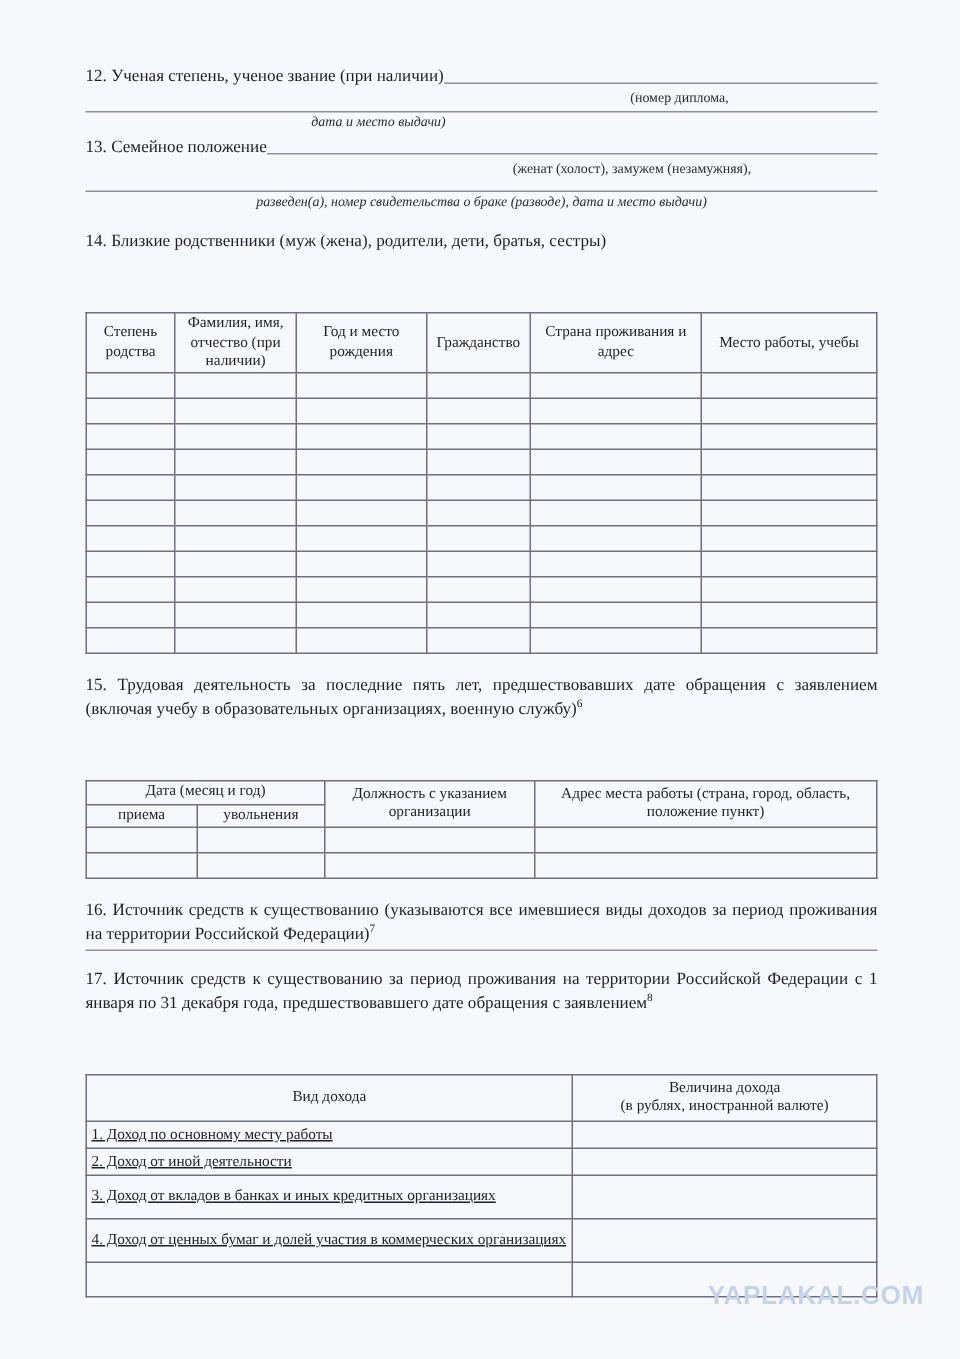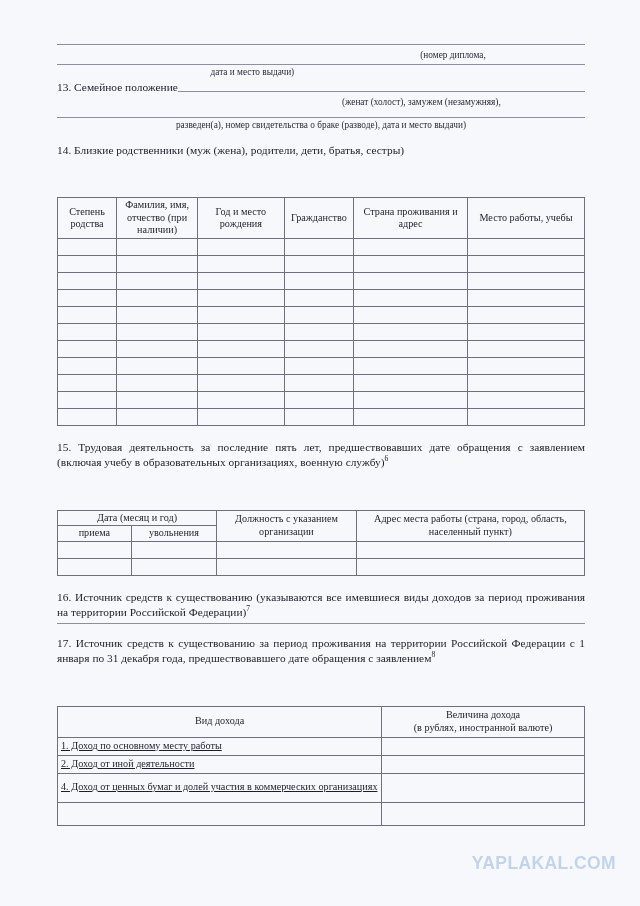--- a/index.html
+++ b/index.html
@@ -72,20 +72,21 @@
   .rule-full {
     border-bottom: 1px solid #8e8e9e;
     height: 0;
     width: 100%;
   }
   .caption {
     font-size: 9.3px;
     line-height: 1.25;
     color: #2a2a38;
     text-align: center;
+    font-style: italic;
   }
   .caption-right {
     font-size: 9.3px;
     line-height: 1.25;
     color: #2a2a38;
     text-align: center;
   }
 
   
   table.form-table {
@@ -140,20 +141,21 @@
     user-select: none;
   }
 </style>
 </head>
 <body>
 
 <div class="page">
   <div class="content">
 
     <div class="field-row">
+      <span class="field-label">12. Ученая степень, ученое звание (при наличии)</span>
       <span class="rule"></span>
     </div>
     <div class="caption-right mt2" style="margin-left:50%;">(номер диплома,</div>
     <div class="rule-full mt2"></div>
     <div class="caption mt2" style="margin-right:26%;">дата и место выдачи)</div>
 
     <div class="field-row mt3">
       <span class="field-label">13. Семейное положение</span>
       <span class="rule"></span>
     </div>
@@ -280,21 +282,21 @@
       <colgroup>
         <col style="width:14.0%">
         <col style="width:16.2%">
         <col style="width:26.5%">
         <col style="width:43.3%">
       </colgroup>
       <thead>
         <tr>
           <th colspan="2">Дата (месяц и год)</th>
           <th rowspan="2">Должность с указанием организации</th>
-          <th rowspan="2">Адрес места работы (страна, город, область, населенный пункт)</th>
+          <th rowspan="2">Адрес места работы (страна, город, область, положение пункт)</th>
         </tr>
         <tr>
           <th>приема</th>
           <th>увольнения</th>
         </tr>
       </thead>
       <tbody>
         <tr>
             <td class="empty-cell"></td>
             <td class="empty-cell"></td>
@@ -332,20 +334,24 @@
       <tbody>
         <tr>
           <td class="cell-left" style="height:15px;">1. Доход по основному месту работы</td>
           <td class="empty-cell"></td>
         </tr>
         <tr>
           <td class="cell-left" style="height:15px;">2. Доход от иной деятельности</td>
           <td class="empty-cell"></td>
         </tr>
         <tr>
+          <td class="cell-left" style="height:26px;">3. Доход от вкладов в банках и иных кредитных организациях</td>
+          <td class="empty-cell"></td>
+        </tr>
+        <tr>
           <td class="cell-left" style="height:26px;">4. Доход от ценных бумаг и долей участия в коммерческих организациях</td>
           <td class="empty-cell"></td>
         </tr>
         <tr>
           <td style="height:20px;"></td>
           <td class="empty-cell"></td>
         </tr>
       </tbody>
     </table>
 

